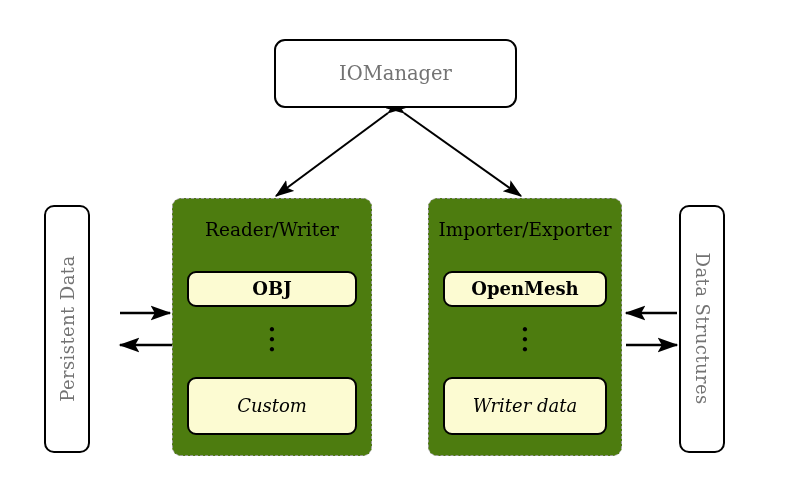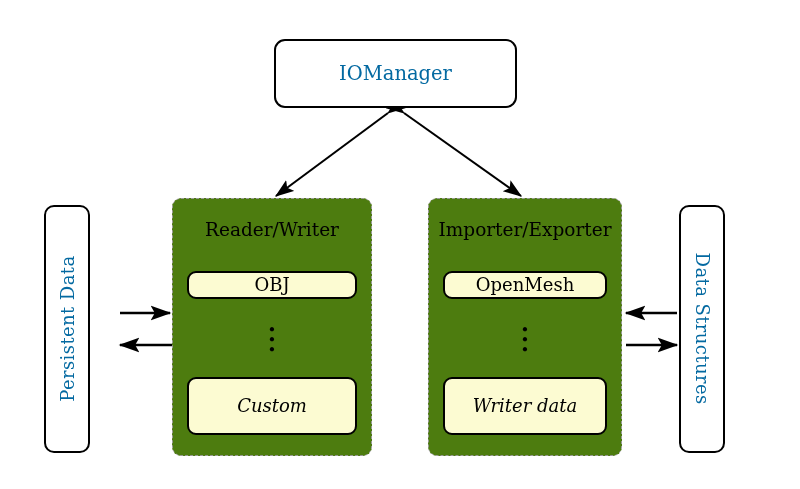--- a/index.html
+++ b/index.html
@@ -23,21 +23,21 @@
   .node {
     position: absolute;
     box-sizing: border-box;
     border: 2.6px solid #000000;
     border-radius: 9px;
     background: #ffffff;
     display: flex;
     align-items: center;
     justify-content: center;
     text-align: center;
-    color: #0369a1;
+    color: #737373;
     line-height: 1.18;
   }
 
   
   #io-manager {
     left: 274px;
     top: 39px;
     width: 243px;
     height: 69px;
     font-size: 19.5px;
@@ -99,21 +99,22 @@
     justify-content: center;
     text-align: center;
     font-size: 18px;
     line-height: 1.22;
     color: #000000;
   }
   .inner-top {
     top: 72px;
     left: 14px;
     right: 14px;
-    height: 28px;
+    height: 36px;
+    font-weight: bold;
   }
   .inner-bottom {
     top: 178px;
     left: 14px;
     right: 14px;
     height: 58px;
     font-style: italic;
   }
 
   

